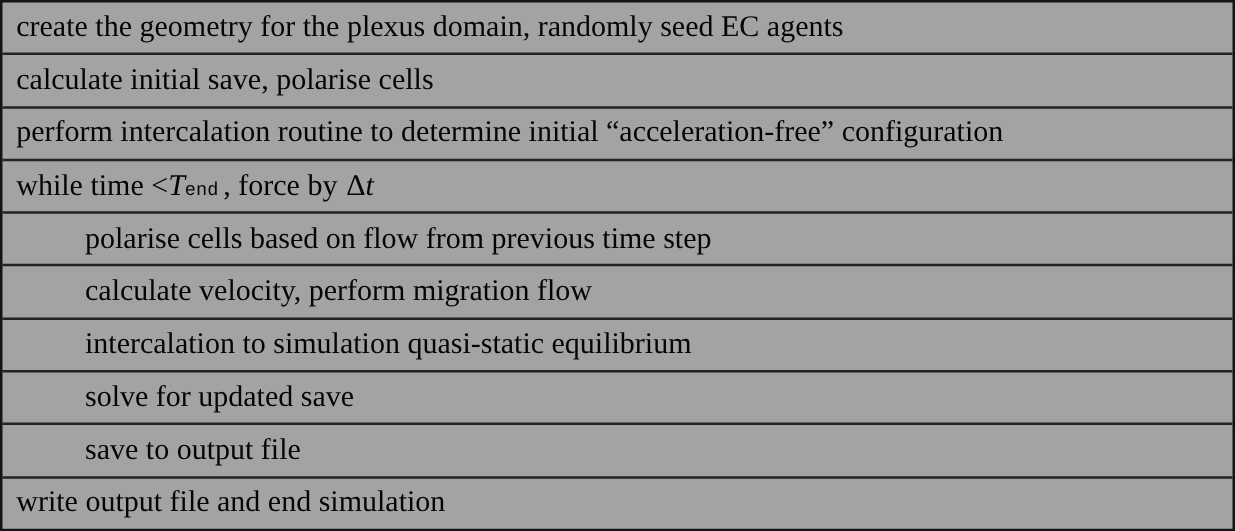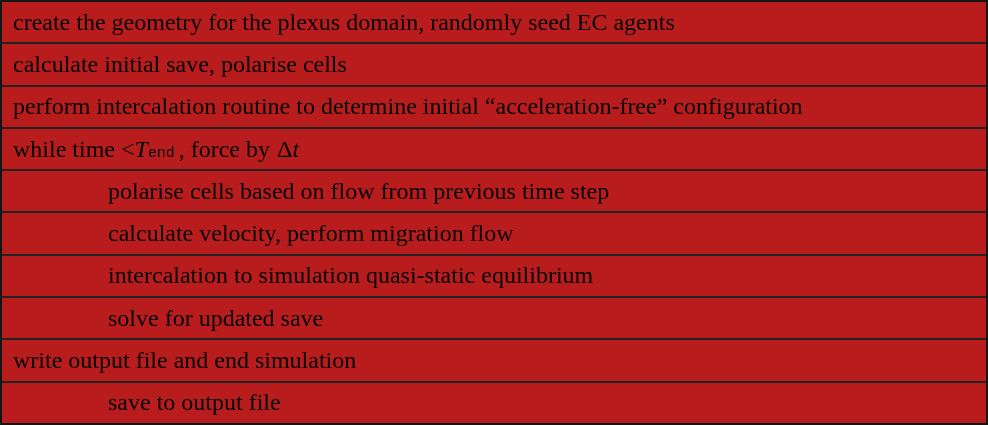--- a/index.html
+++ b/index.html
@@ -7,40 +7,40 @@
     padding: 0;
     background: #ffffff;
   }
   .algo-table {
     box-sizing: border-box;
     width: 988px;
     height: 425px;
     border: 2px solid #141414;
     display: flex;
     flex-direction: column;
-    background: #b91c1c;
+    background: #a3a3a3;
     font-family: "Liberation Serif", "DejaVu Serif", serif;
     font-size: 24px;
     color: #050505;
   }
   .algo-row {
     flex: 1 1 0;
     border-bottom: 2px solid #232323;
     display: flex;
     align-items: center;
     padding-left: 11px;
     box-sizing: border-box;
     white-space: nowrap;
     overflow: hidden;
   }
   .algo-row:last-child {
     border-bottom: none;
   }
   .algo-row.indent-1 {
-    padding-left: 106px;
+    padding-left: 66px;
   }
   .math-var {
     font-style: italic;
   }
   .math-sub {
     font-size: 0.62em;
     vertical-align: baseline;
     position: relative;
     top: 0.28em;
     margin-right: 4px;
@@ -79,19 +79,19 @@
     </div>
     <div class="algo-row indent-1">
       <span class="step-text">calculate velocity, perform migration flow</span>
     </div>
     <div class="algo-row indent-1">
       <span class="step-text">intercalation to simulation quasi-static equilibrium</span>
     </div>
     <div class="algo-row indent-1">
       <span class="step-text">solve for updated save</span>
     </div>
+    <div class="algo-row indent-1">
+      <span class="step-text">save to output file</span>
+    </div>
     <div class="algo-row">
       <span class="step-text">write output file and end simulation</span>
-    </div>
-    <div class="algo-row indent-1">
-      <span class="step-text">save to output file</span>
     </div>
   </div>
 
 </body></html>

